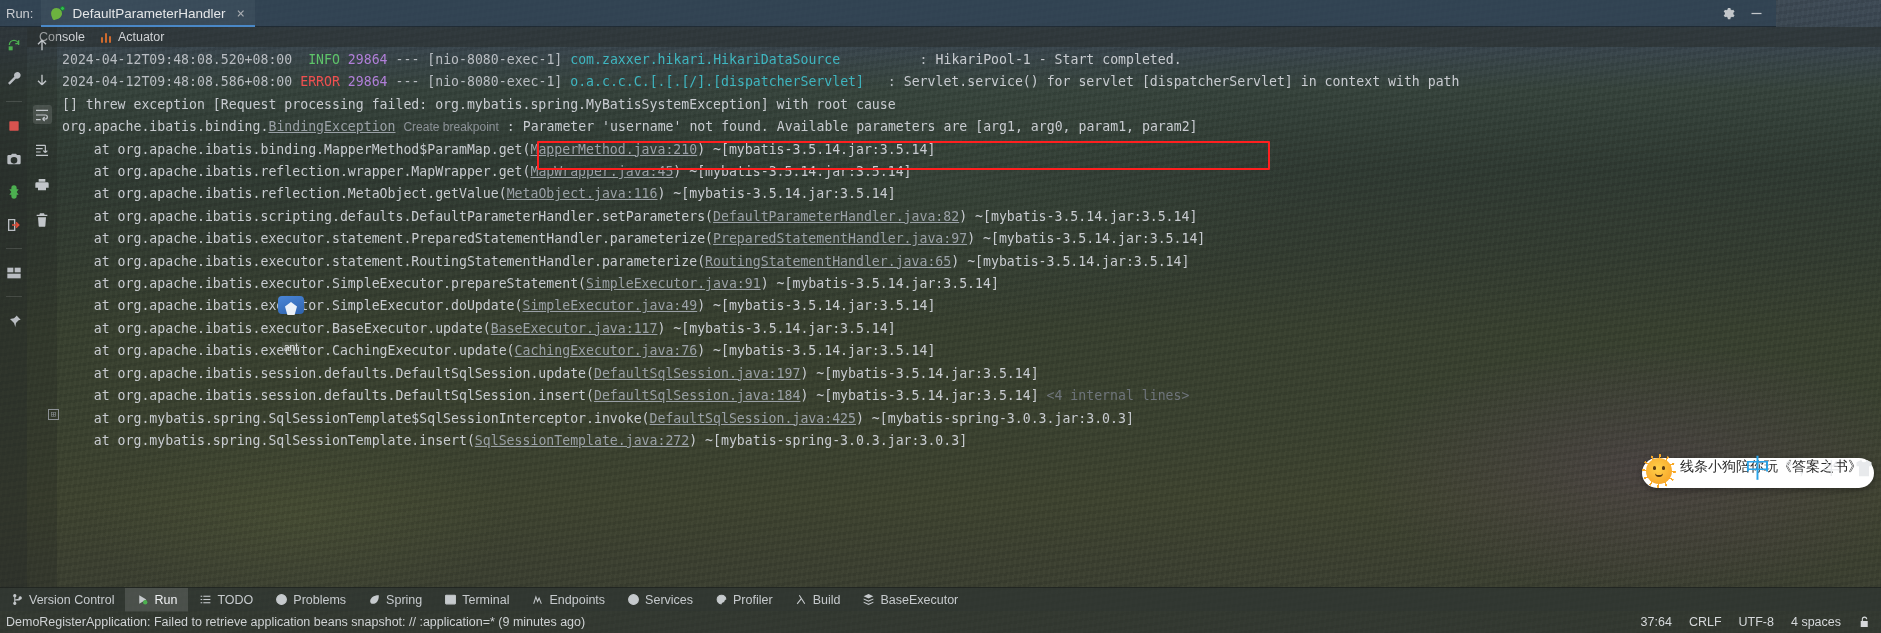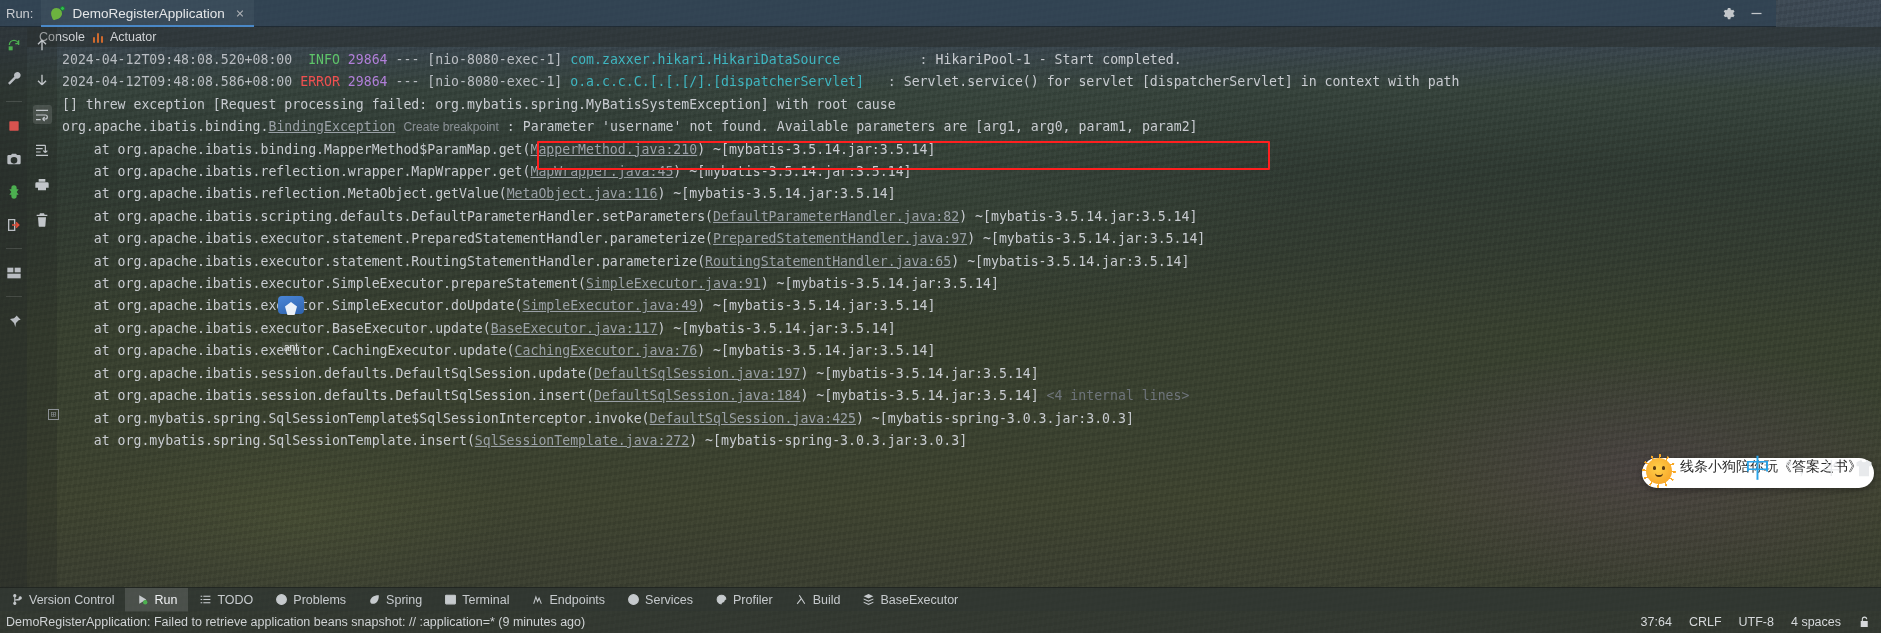--- a/index.html
+++ b/index.html
@@ -60,21 +60,21 @@
   .spring-icon b{
     position:absolute; right:0; top:0; width:5px; height:5px; border-radius:50%;
     background:#2fbd4f; border:1px solid #1d7a33;
   }
   .runbar-right{ margin-left:auto; display:flex; align-items:center; gap:14px; padding-right:12px; }
   .ic{ width:15px; height:15px; fill:#c2c6ca; }
 
   
   .tabstrip{
     position:absolute; left:27px; top:27px; width:1854px; height:20px;
-    display:flex; align-items:center; gap:8px; padding-left:12px;
+    display:flex; align-items:center; gap:16px; padding-left:12px;
     background:rgba(40,46,44,0.55);
     z-index:4;
   }
   .tabstrip .t{ display:flex; align-items:center; gap:5px; color:#cfd2d5;
     font-family:"Liberation Sans",sans-serif; font-size:12.5px; cursor:pointer; }
   .act-icon{ width:12px; height:11px; position:relative; display:inline-block; }
   .act-icon span{ position:absolute; bottom:0; width:2px; background:#cf6a2e; border-radius:1px;}
   .act-icon span:nth-child(1){ left:0; height:6px; }
   .act-icon span:nth-child(2){ left:4px; height:10px; }
   .act-icon span:nth-child(3){ left:8px; height:7px; }
@@ -219,21 +219,21 @@
 
 <div id="root">
 
   <div class="runbar">
     <span class="run-label">Run:</span>
     <div class="run-tab">
       <span class="spring-icon">
           <i></i>
           <b></b>
         </span>
-      <span class="tab-title">DemoRegisterApplication</span>
+      <span class="tab-title">DefaultParameterHandler</span>
       <span class="tab-close">×</span>
     </div>
     <div class="runbar-right">
       <svg class="ic" viewBox="0 0 24 24">
           <path d="M12 8a4 4 0 100 8 4 4 0 000-8zm9.4 4a7.4 7.4 0 00-.1-1.2l2-1.5-2-3.4-2.3 1a7.6 7.6 0 00-2-1.2L16.6 3h-4l-.4 2.7a7.6 7.6 0 00-2 1.2l-2.3-1-2 3.4 2 1.5a7.4 7.4 0 000 2.4l-2 1.5 2 3.4 2.3-1a7.6 7.6 0 002 1.2l.4 2.7h4l.4-2.7a7.6 7.6 0 002-1.2l2.3 1 2-3.4-2-1.5c.1-.4.1-.8.1-1.2z"></path>
         </svg>
       <svg class="ic" viewBox="0 0 24 24">
           <rect x="4" y="11" width="16" height="2"></rect>
         </svg>
     </div>

